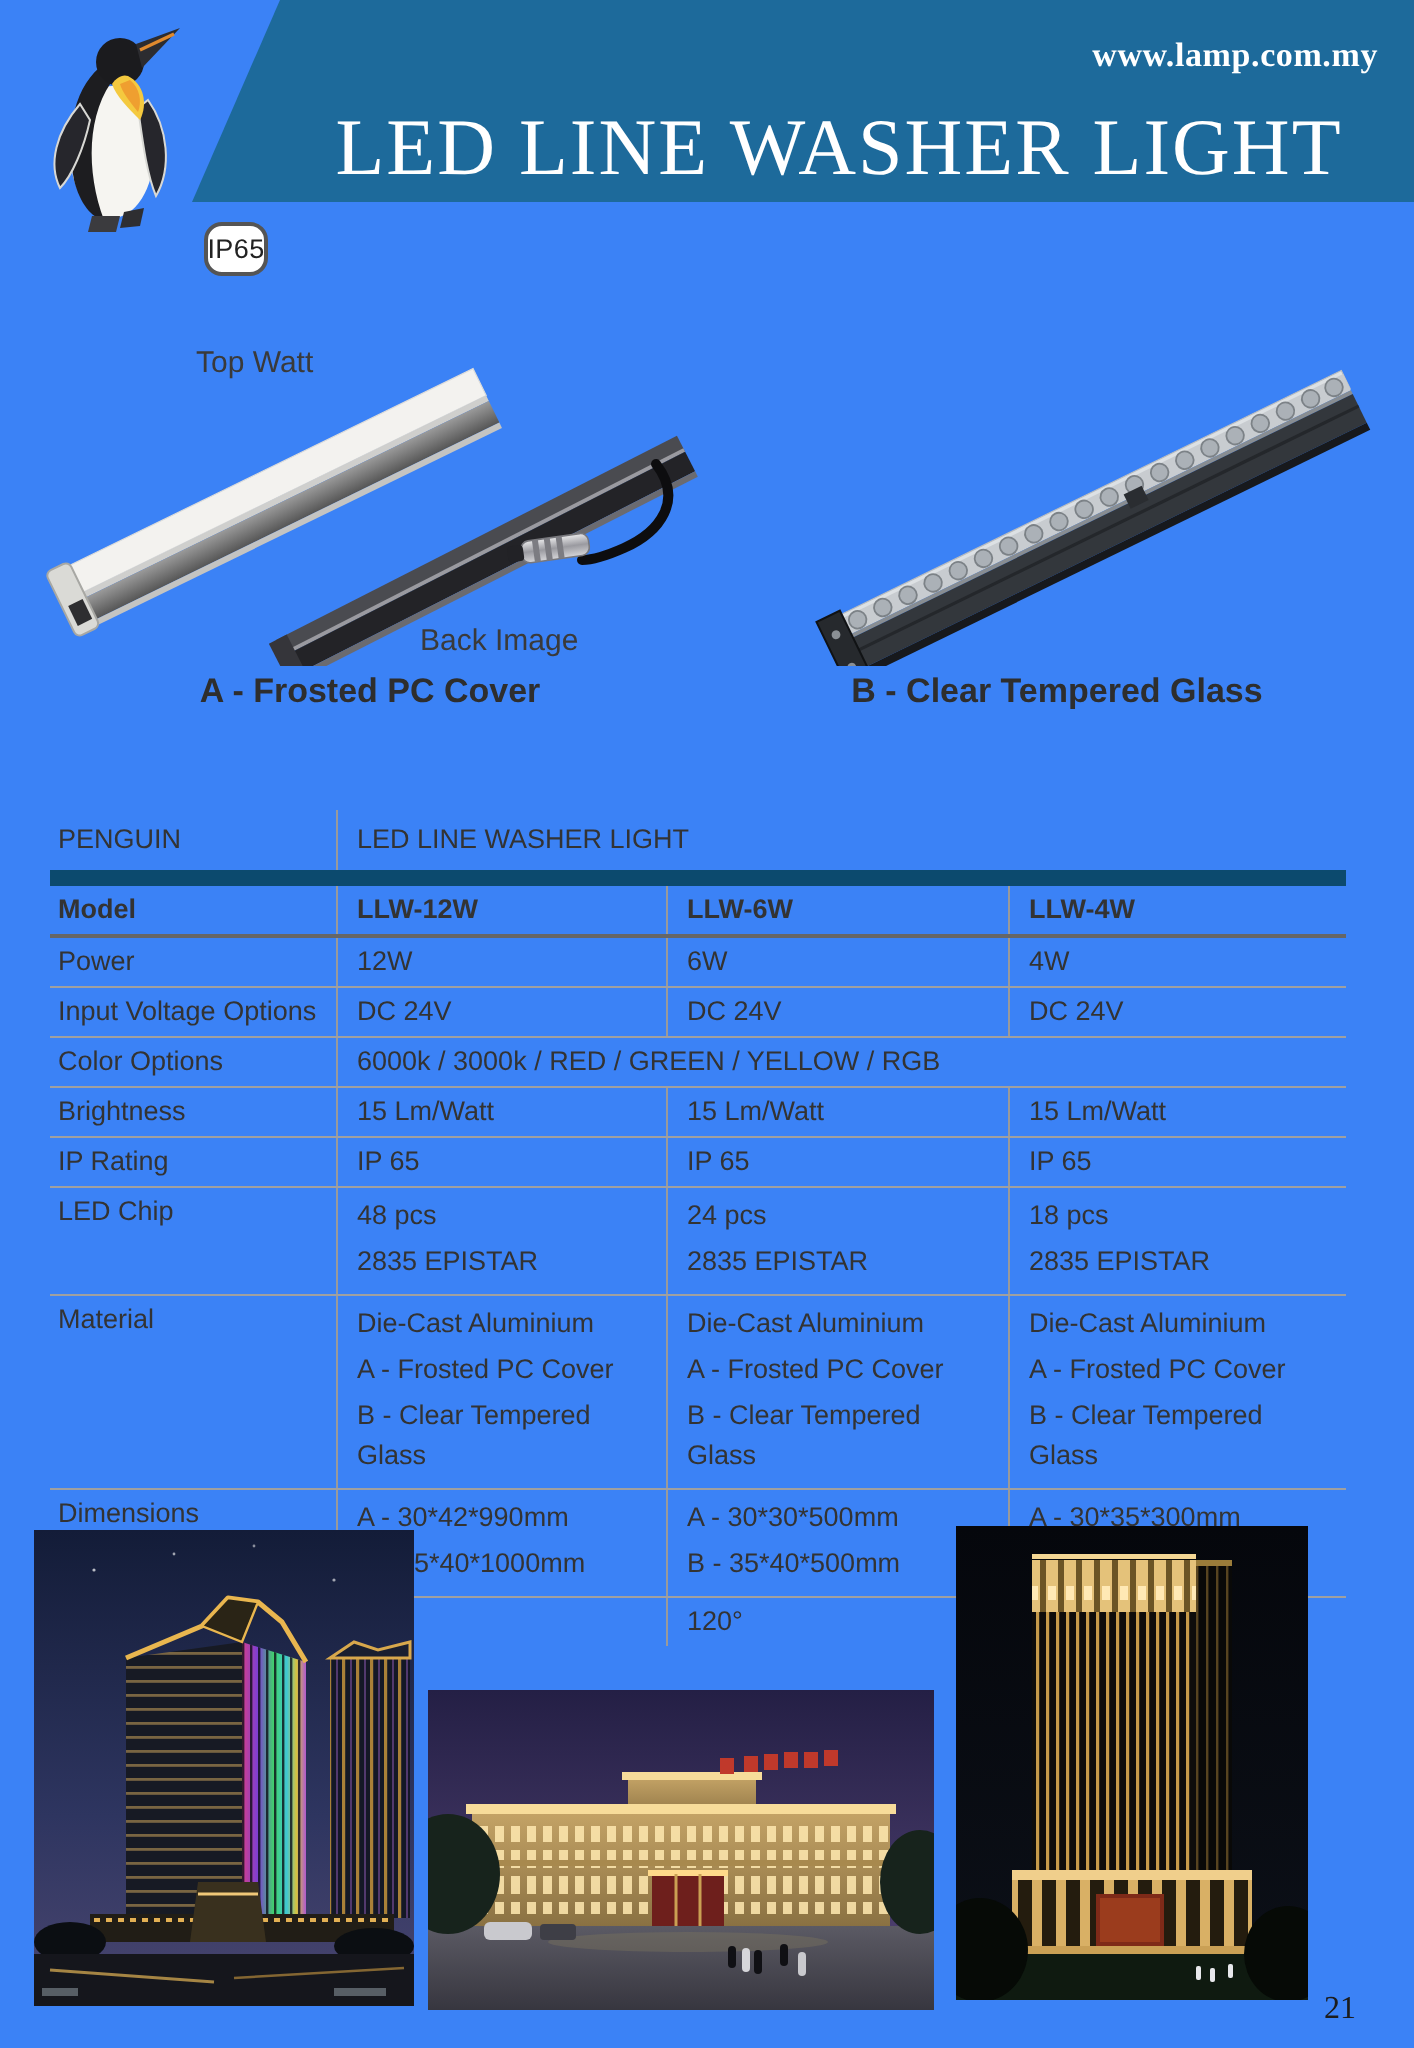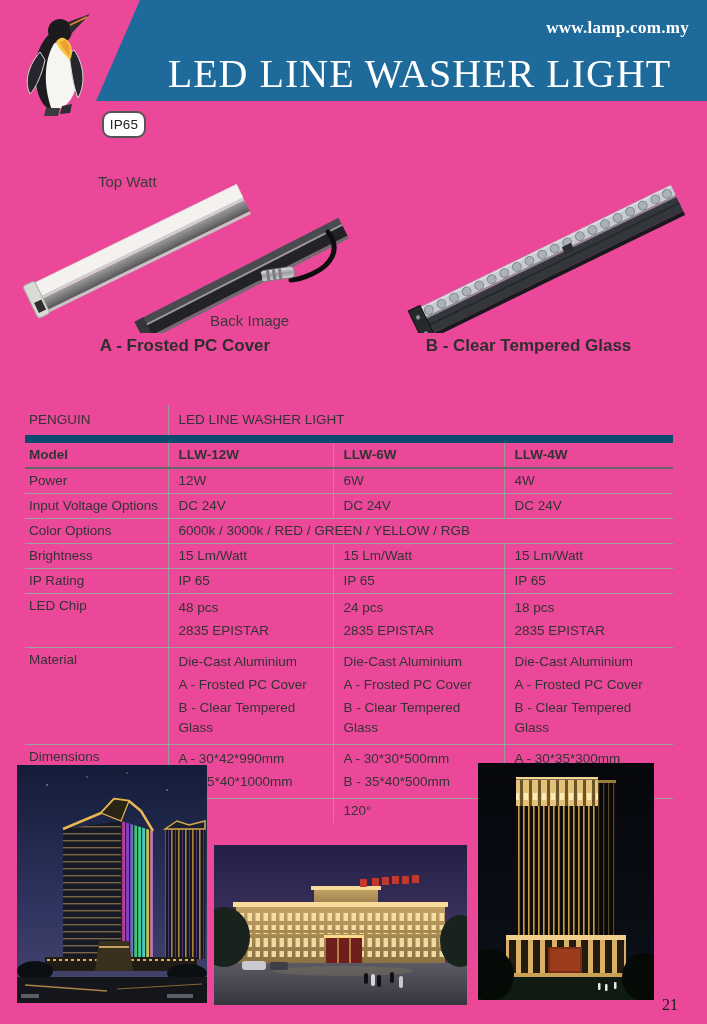--- a/index.html
+++ b/index.html
@@ -1,18 +1,18 @@
 <!DOCTYPE html>
 <html><head>
 <meta charset="utf-8">
 <style>
   * { margin:0; padding:0; box-sizing:border-box; }
   html,body { background:#e9e9e9; }
   .page {
-    position:relative; width:707px; height:1024px; background:#ec4899;
+    position:relative; width:707px; height:1024px; background:#3b82f6;
     margin:0 auto; overflow:hidden;
     font-family:"Liberation Sans", sans-serif; color:#333;
   }
   
   .banner {
     position:absolute; left:0; top:0; width:707px; height:101px;
     background:#1d6a9b;
     clip-path:polygon(140px 0, 707px 0, 707px 101px, 96px 101px);
   }
   .site-url {
@@ -20,21 +20,21 @@
     font-family:"Liberation Serif", serif; font-weight:bold;
     font-size:17px; color:#ffffff; letter-spacing:.3px;
   }
   .main-title {
     position:absolute; top:50px; left:140px; right:8px; text-align:center;
     font-family:"Liberation Serif", serif; font-size:40px; color:#ffffff;
     letter-spacing:1px; white-space:nowrap;
   }
   .penguin { position:absolute; left:18px; top:10px; }
   .ip-badge {
-    position:absolute; left:102px; top:111px; width:44px; height:27px;
+    position:absolute; left:102px; top:111px; width:32px; height:27px;
     border:2px solid #555; border-radius:9px; background:#fff;
     display:flex; align-items:center; justify-content:center;
     font-size:13.5px; color:#222; letter-spacing:.2px;
   }
   
   .figure { position:absolute; }
   .fig-a { left:10px; top:168px; width:350px; height:200px; }
   .fig-b { left:357px; top:168px; width:343px; height:200px; }
   .img-label { position:absolute; font-size:15px; color:#3a3a3a; }
   .lbl-top  { left:88px;  top:5px; }

